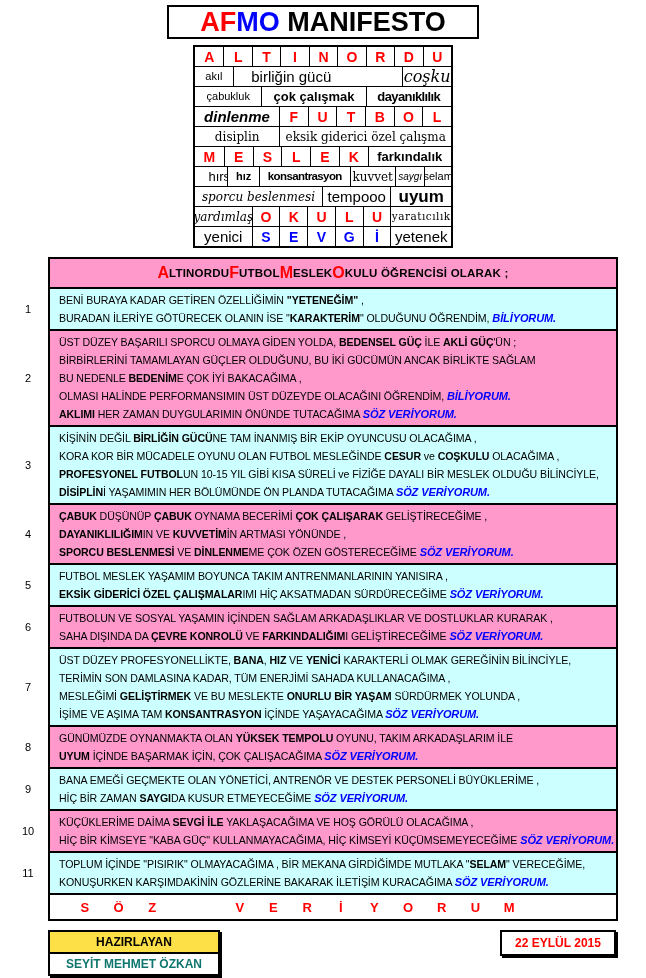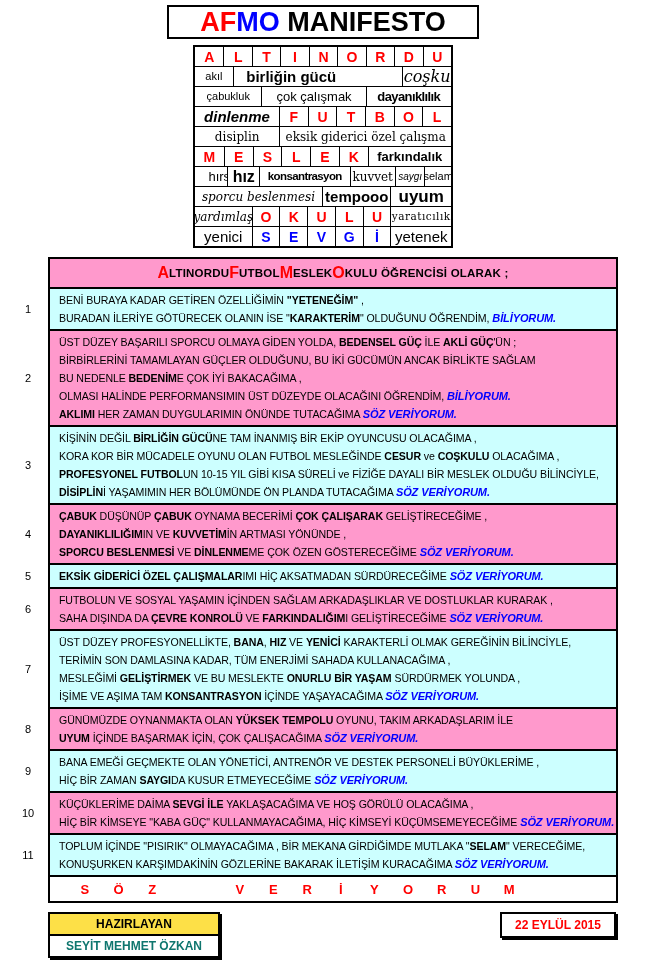--- a/index.html
+++ b/index.html
@@ -26,24 +26,24 @@
     box-sizing:border-box;border-left:1px solid #000;
     display:flex;align-items:center;justify-content:center;
     white-space:nowrap;overflow:hidden;line-height:1;
   }
   .g-cell:first-child{border-left:none;}
   .g-R{color:#ff0000;font-weight:bold;font-size:14px;}
   .g-B{color:#0000ff;font-weight:bold;font-size:14px;}
   .g-sm{font-size:11px;}
   .g-md{font-size:13px;}
   .g-mdL{font-size:15px;}
-  .g-bL{font-weight:bold;font-size:15px;}
+  .g-bL{font-weight:normal;font-size:15px;}
   .g-bXL{font-weight:bold;font-size:17px;}
   .g-b{font-weight:bold;font-size:13px;}
-  .g-bsm{font-weight:bold;font-size:16px;}
+  .g-bsm{font-weight:bold;font-size:11px;}
   .g-bC{font-weight:bold;font-size:13px;letter-spacing:-0.6px;}
   .g-bCsm{font-weight:bold;font-size:11.5px;letter-spacing:-0.6px;}
   .g-biL{font-weight:bold;font-style:italic;font-size:15px;}
   .g-ser{font-family:"DejaVu Serif",serif;font-size:12px;}
   .g-serSm{font-family:"DejaVu Serif",serif;font-size:10.5px;letter-spacing:0.5px;}
   .g-serI{font-family:"DejaVu Serif",serif;font-style:italic;font-size:12px;}
   .g-serIL{font-family:"DejaVu Serif",serif;font-style:italic;font-size:16px;}
   .g-itI{font-style:italic;font-size:10px;}
   
   .mtable{
@@ -113,21 +113,21 @@
       <div class="g-cell g-R" style="width: 11.1111%;">U</div>
     </div>
     <div class="g-row">
       <div class="g-cell g-sm" style="width: 14.7287%;">akıl</div>
       <div class="g-cell g-bL" style="width: 45.3488%;">birliğin gücü</div>
       <div class="g-cell g-sm" style="width: 20.9302%; margin-top: 20px;">cesaret</div>
       <div class="g-cell g-serIL" style="width: 18.9922%;">coşku</div>
     </div>
     <div class="g-row">
       <div class="g-cell g-sm" style="width: 25.969%;">çabukluk</div>
-      <div class="g-cell g-md" style="width: 40.6977%;">çok çalışmak</div>
+      <div class="g-cell g-md" style="width: 40.6977%; font-weight: bold;">çok çalışmak</div>
       <div class="g-cell g-bC" style="width: 33.3333%;">dayanıklılık</div>
     </div>
     <div class="g-row">
       <div class="g-cell g-biL" style="width: 32.8185%;">dinlenme</div>
       <div class="g-cell g-R" style="width: 11.1969%;">F</div>
       <div class="g-cell g-R" style="width: 11.1969%;">U</div>
       <div class="g-cell g-R" style="width: 11.1969%;">T</div>
       <div class="g-cell g-R" style="width: 11.1969%;">B</div>
       <div class="g-cell g-R" style="width: 11.1969%;">O</div>
       <div class="g-cell g-R" style="width: 11.1969%;">L</div>
@@ -211,20 +211,21 @@
         <div class="m-line"><span class="seg-b">DİSİPLİN</span><span class="seg-n">İ YAŞAMIMIN HER BÖLÜMÜNDE ÖN PLANDA TUTACAĞIMA </span><span class="seg-v">SÖZ VERİYORUM.</span></div>
       </div>
       <div class="m-row bg-pink">
         <div class="m-num">4</div>
         <div class="m-line"><span class="seg-b">ÇABUK</span><span class="seg-n"> DÜŞÜNÜP </span><span class="seg-b">ÇABUK</span><span class="seg-n"> OYNAMA BECERİMİ </span><span class="seg-b">ÇOK ÇALIŞARAK</span><span class="seg-n"> GELİŞTİRECEĞİME ,</span></div>
         <div class="m-line"><span class="seg-b">DAYANIKLILIĞIM</span><span class="seg-n">IN VE </span><span class="seg-b">KUVVETİM</span><span class="seg-n">İN ARTMASI YÖNÜNDE ,</span></div>
         <div class="m-line"><span class="seg-b">SPORCU BESLENMESİ</span><span class="seg-n"> VE </span><span class="seg-b">DİNLENME</span><span class="seg-n">ME ÇOK ÖZEN GÖSTERECEĞİME </span><span class="seg-v">SÖZ VERİYORUM.</span></div>
       </div>
       <div class="m-row bg-cyan">
         <div class="m-num">5</div>
+        <div class="m-line"><span class="seg-n">FUTBOL MESLEK YAŞAMIM BOYUNCA TAKIM ANTRENMANLARININ YANISIRA ,</span></div>
         <div class="m-line"><span class="seg-b">EKSİK GİDERİCİ ÖZEL ÇALIŞMALAR</span><span class="seg-n">IMI HİÇ AKSATMADAN SÜRDÜRECEĞİME </span><span class="seg-v">SÖZ VERİYORUM.</span></div>
       </div>
       <div class="m-row bg-pink">
         <div class="m-num">6</div>
         <div class="m-line"><span class="seg-n">FUTBOLUN VE SOSYAL YAŞAMIN İÇİNDEN SAĞLAM ARKADAŞLIKLAR VE DOSTLUKLAR KURARAK ,</span></div>
         <div class="m-line"><span class="seg-n">SAHA DIŞINDA DA </span><span class="seg-b">ÇEVRE KONROLÜ</span><span class="seg-n"> VE </span><span class="seg-b">FARKINDALIĞIM</span><span class="seg-n">I GELİŞTİRECEĞİME </span><span class="seg-v">SÖZ VERİYORUM.</span></div>
       </div>
       <div class="m-row bg-cyan">
         <div class="m-num">7</div>
         <div class="m-line"><span class="seg-n">ÜST DÜZEY PROFESYONELLİKTE, </span><span class="seg-b">BANA</span><span class="seg-n">, </span><span class="seg-b">HIZ</span><span class="seg-n"> VE </span><span class="seg-b">YENİCİ</span><span class="seg-n"> KARAKTERLİ OLMAK GEREĞİNİN BİLİNCİYLE,</span></div>

